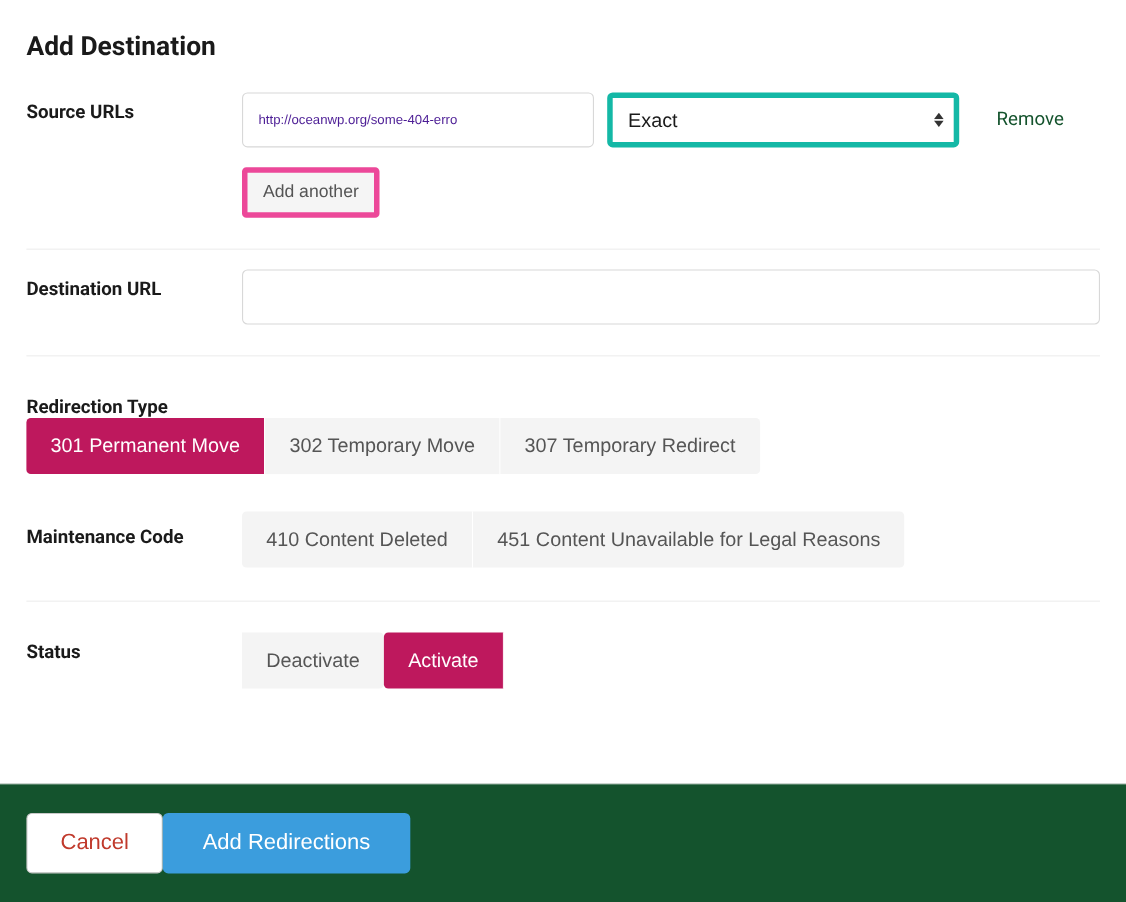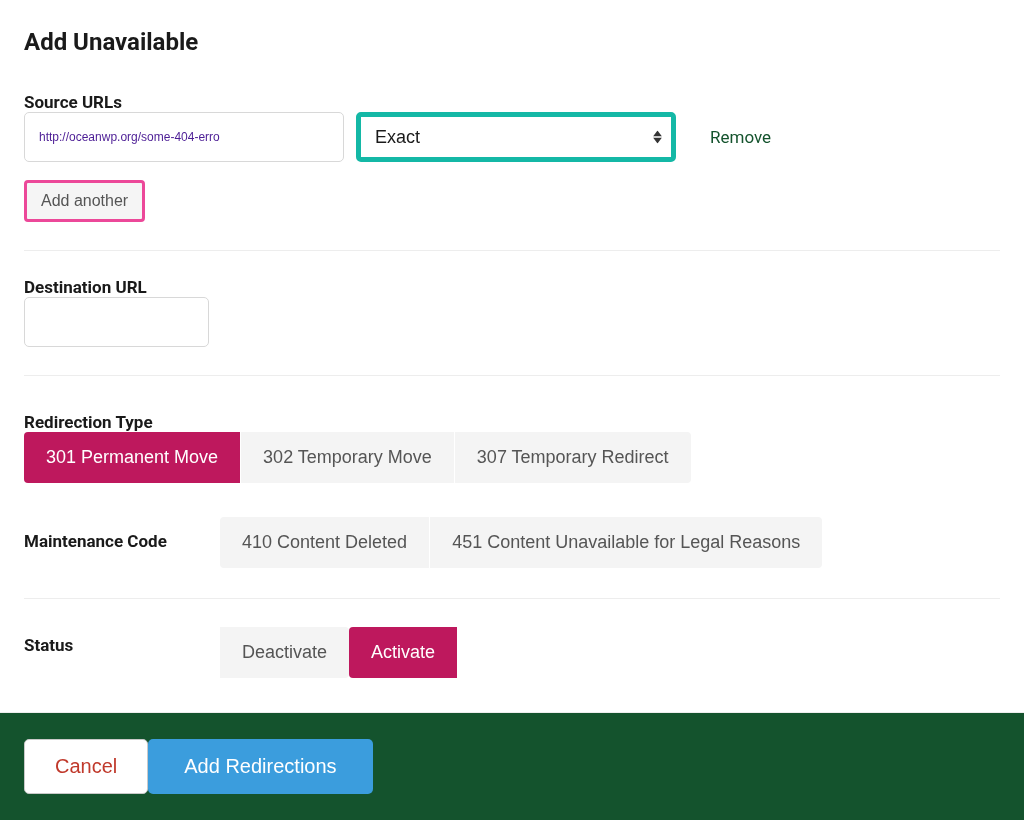--- a/index.html
+++ b/index.html
@@ -24,21 +24,20 @@
       color: #1a1a1a;
       margin-bottom: 28px;
     }
     .form-row {
       display: flex;
       align-items: flex-start;
       padding: 18px 0 28px 0;
     }
     .form-row.bordered {
       border-bottom: 1px solid #ededed;
-      flex-direction: column;
     }
     .label-col {
       width: 196px;
       flex-shrink: 0;
       font-size: 17px;
       font-weight: 700;
       color: #1a1a1a;
       padding-top: 8px;
     }
     .field-col {
@@ -96,21 +95,21 @@
     }
     .remove-link {
       color: #14532d;
       font-size: 17px;
       margin-left: 22px;
       cursor: pointer;
       text-decoration: none;
     }
     .add-another-btn {
       background: #f5f5f5;
-      border: 3px solid #ec4899;
+      border: 5px solid #ec4899;
       border-radius: 4px;
       padding: 9px 14px;
       font-size: 16px;
       color: #555;
       cursor: pointer;
     }
     .dest-input {
       width: 100%;
       max-width: 780px;
     }
@@ -182,21 +181,21 @@
     }
     .type-row {
       display: flex;
       align-items: flex-start;
     }
   </style>
 </head>
 <body>
 
 <div class="container">
-  <h1 class="page-title">Add Unavailable</h1>
+  <h1 class="page-title">Add Destination</h1>
 
   <div class="form-row bordered" style="padding-top:0;">
     <div class="label-col">Source URLs</div>
     <div class="field-col">
       <div class="source-row">
         <input type="text" class="text-input source-url-input" value="http://oceanwp.org/some-404-erro" style="">
         <div class="select-wrap">
           <select class="select-input">
             <option>Exact</option>
           </select>

